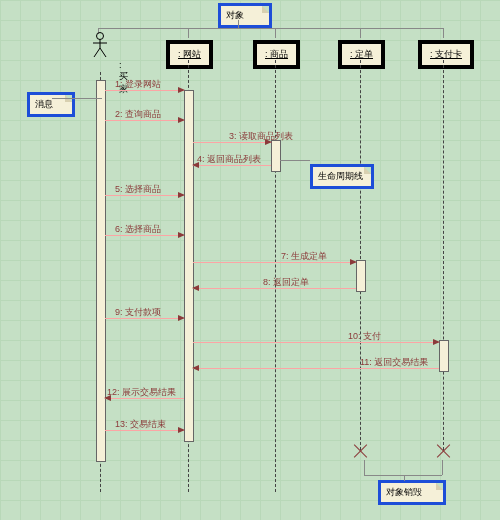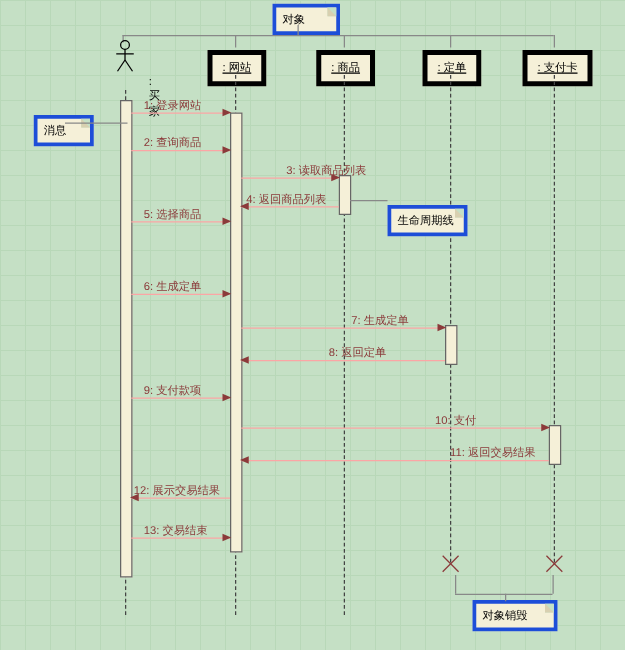--- a/index.html
+++ b/index.html
@@ -77,26 +77,26 @@
     <div class="arrR"></div>
   </div>
 <div class="msg" style="left:193px;top:142px;width:78px;">
     <span class="txt" style="left:4px;margin-left:32px;">3: 读取商品列表</span>
     <div class="arrR"></div>
   </div>
 <div class="msg" style="left:193px;top:165px;width:78px;text-align:center;">
     <span class="txt" style="left:4px;">4: 返回商品列表</span>
     <div class="arrL"></div>
   </div>
-<div class="msg" style="left:105px;top:177px;width:79px;text-align:right;">
+<div class="msg" style="left:105px;top:195px;width:79px;text-align:right;">
     <span class="txt" style="left:10px;">5: 选择商品</span>
     <div class="arrR"></div>
   </div>
 <div class="msg" style="left:105px;top:235px;width:79px;">
-    <span class="txt" style="left:10px;">6: 生成定单</span>
+    <span class="txt" style="left:10px;">6: 选择商品</span>
     <div class="arrR"></div>
   </div>
 <div class="msg" style="left:193px;top:262px;width:163px;">
     <span class="txt" style="left:88px;">7: 生成定单</span>
     <div class="arrR"></div>
   </div>
 <div class="msg" style="left:193px;top:288px;width:163px;">
     <span class="txt" style="left:70px;">8: 返回定单</span>
     <div class="arrL"></div>
   </div>

